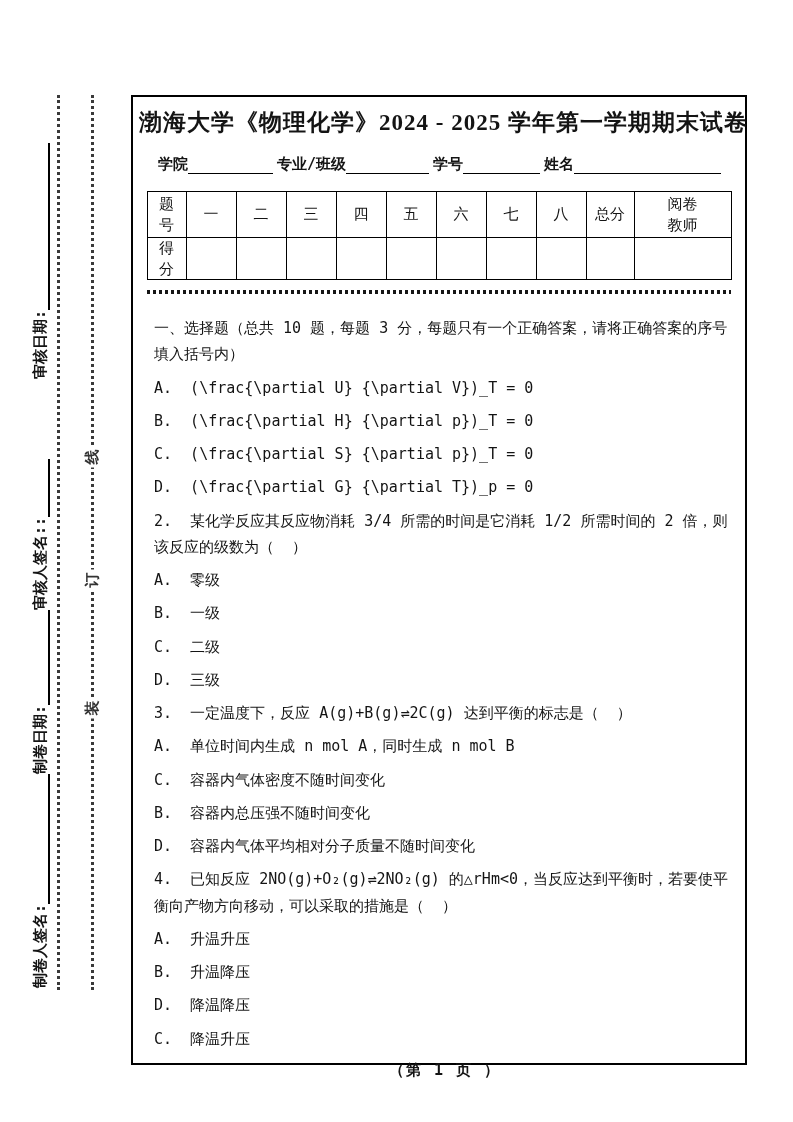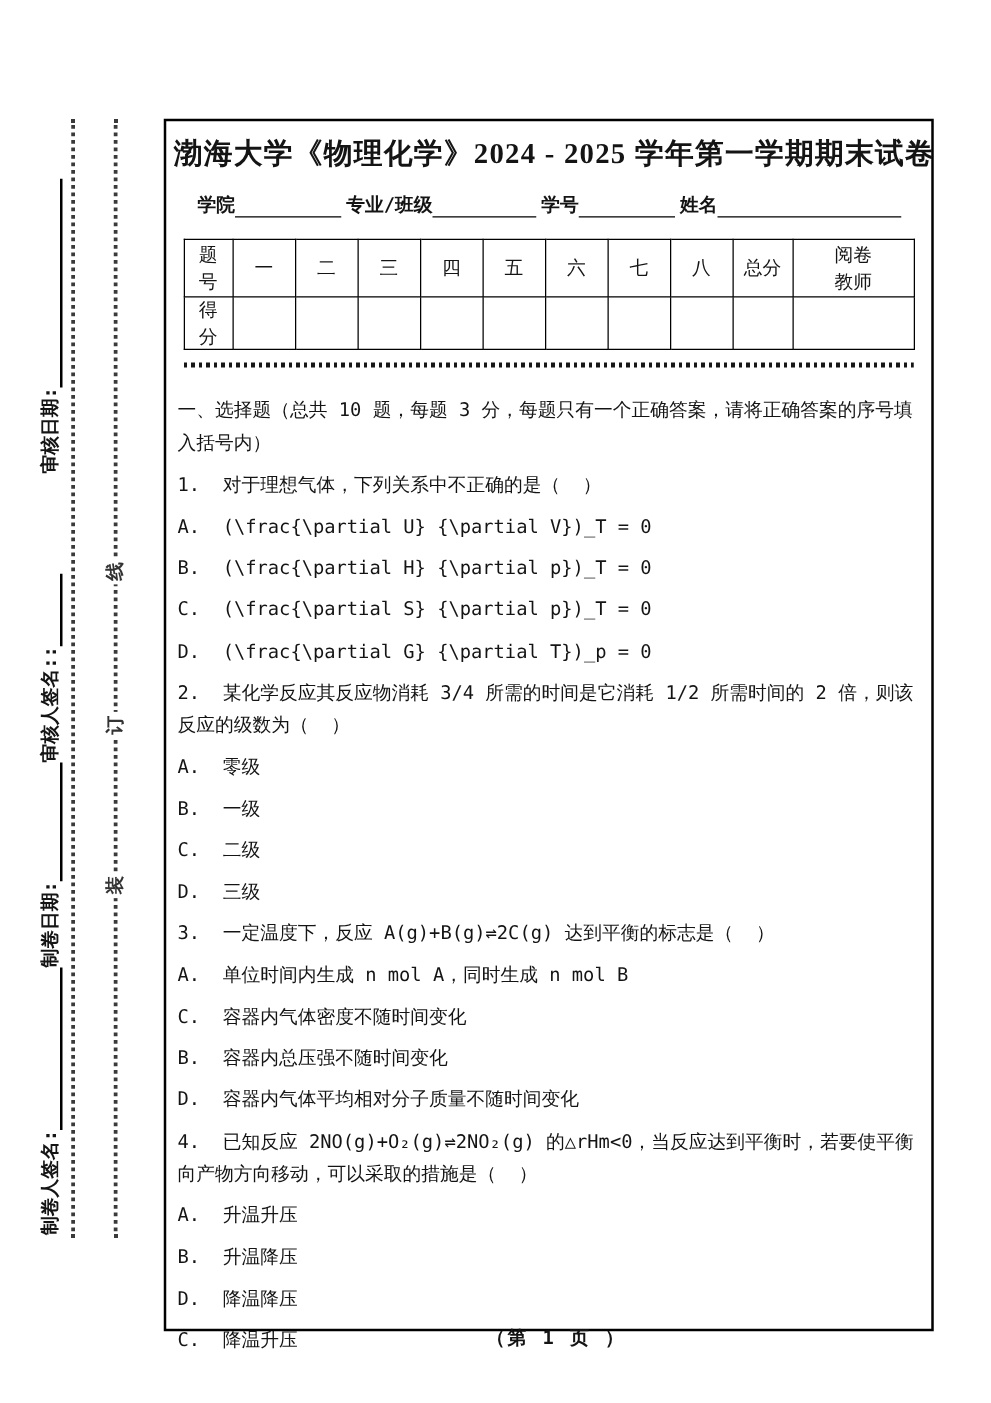--- a/index.html
+++ b/index.html
@@ -54,21 +54,21 @@
     font-size:15px;padding:0;white-space:pre-line;line-height:1.35;
   }
   .score-table .r1 td{height:45px;}
   .score-table .r2 td{height:41px;}
 
   .dotsep{
     margin:10px auto 0;width:584px;height:4px;
     background:repeating-linear-gradient(to right,#161616 0 3px,transparent 3px 6px);
   }
 
-  .content{margin:21px 4px 0 9px;}
+  .content{margin:21px 4px 0 21px;}
   .para{
     margin:0 0 7px;font-size:15px;line-height:1.75;white-space:pre-wrap;
     word-break:break-all;
   }
 
   .footer{
     position:absolute;left:137px;top:1061px;width:616px;text-align:center;
     font-size:15px;font-weight:bold;letter-spacing:2px;
   }
 </style>
@@ -163,21 +163,20 @@
       <td></td>
     </tr>
   </tbody>
     </table>
 
   <div class="dotsep"></div>
 
   <div class="content">
     <p class="para">一、选择题（总共 10 题，每题 3 分，每题只有一个正确答案，请将正确答案的序号填入括号内）</p>
 
-    <p class="para">1.  对于理想气体，下列关系中不正确的是（  ）</p>
     <p class="para">A.  (\frac{\partial U} {\partial V})_T = 0</p>
     <p class="para">B.  (\frac{\partial H} {\partial p})_T = 0</p>
     <p class="para">C.  (\frac{\partial S} {\partial p})_T = 0</p>
     <p class="para">D.  (\frac{\partial G} {\partial T})_p = 0</p>
 
     <p class="para">2.  某化学反应其反应物消耗 3/4 所需的时间是它消耗 1/2 所需时间的 2 倍，则该反应的级数为（  ）</p>
     <p class="para">A.  零级</p>
     <p class="para">B.  一级</p>
     <p class="para">C.  二级</p>
     <p class="para">D.  三级</p>

